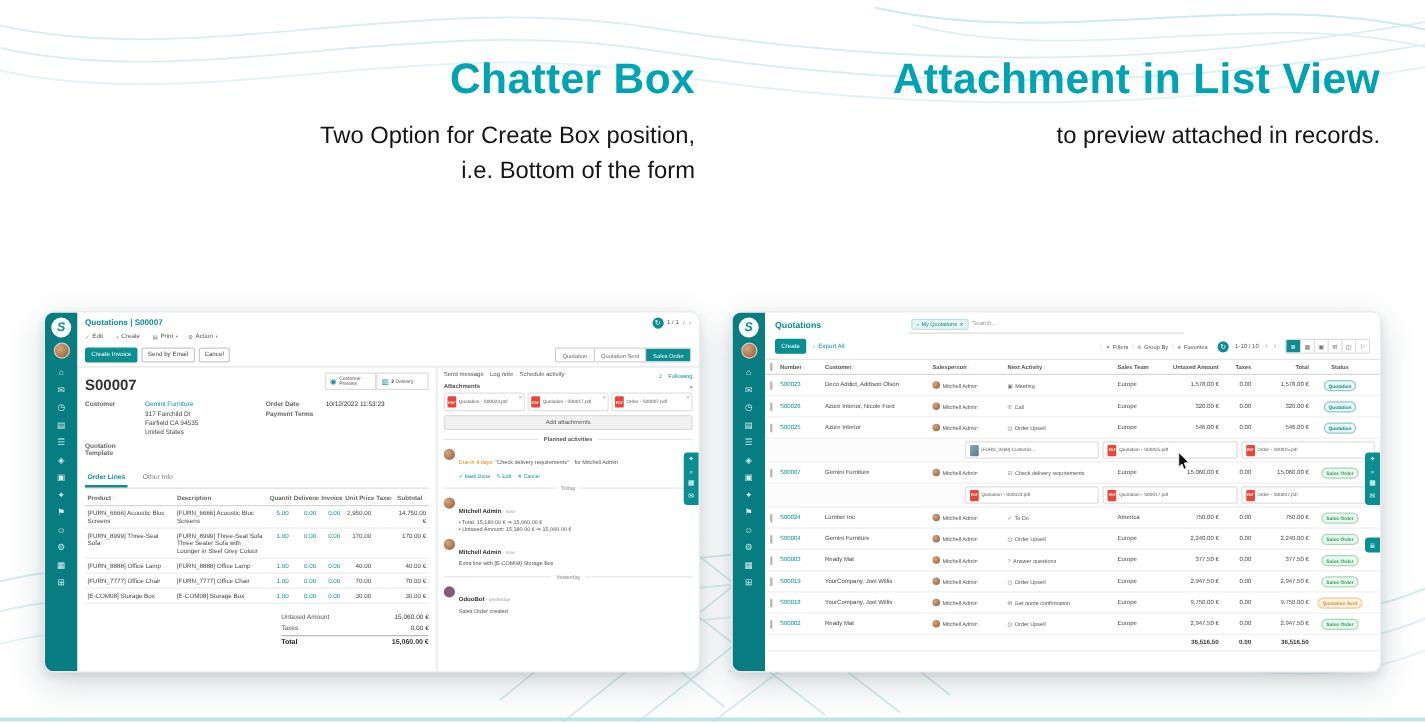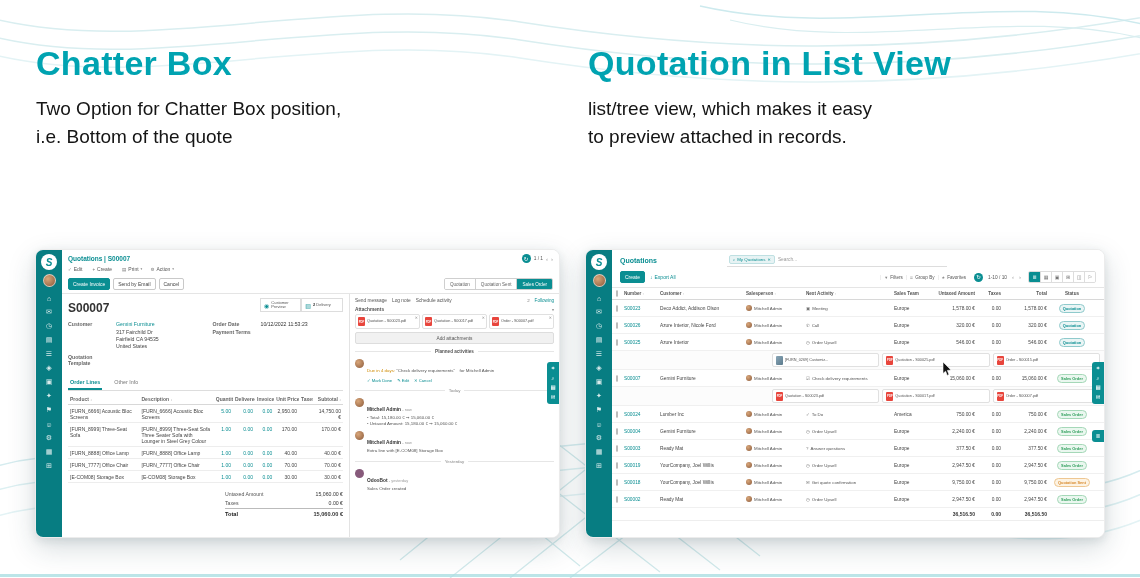--- a/index.html
+++ b/index.html
@@ -4,21 +4,21 @@
 <style>
   * { margin:0; padding:0; box-sizing:border-box; }
   html,body { width:1140px; height:578px; }
   body {
     position:relative; overflow:hidden; background:#ffffff;
     font-family:"Liberation Sans", sans-serif; color:#333;
   }
   
   .bg { position:absolute; inset:0; z-index:0; }
   
-  .hero { position:absolute; top:44px; text-align:left; z-index:2; }
+  .hero { position:absolute; top:44px; text-align:right; z-index:2; }
   .hero.left  { left:36px;  width:520px; }
   .hero.right { left:588px; width:516px; }
   .hero h1 { font-size:34px; font-weight:bold; color:#00a3b1; letter-spacing:.3px; }
   .hero .desc { margin-top:12px; font-size:19px; line-height:1.45; color:#151515; font-weight:500; }
   
   .card { position:absolute; top:249px; height:289px; background:#fff; border-radius:8px;
           border:1px solid #ececec; display:flex; overflow:hidden; z-index:3;
           box-shadow:0 10px 28px rgba(30,60,70,.18), 0 3px 8px rgba(30,60,70,.10); }
   .card.cardL { left:35px;  width:525px; }
   .card.cardR { left:585px; width:520px; }
@@ -182,28 +182,27 @@
   <path d="M-10,492 C120,452 260,524 420,492 C600,456 760,452 900,492 C1020,524 1090,520 1150,490" stroke="#dcf0f2" stroke-width="1.5"></path>
   <path d="M-10,518 C120,478 260,548 420,518 C600,482 760,478 900,518 C1020,548 1090,544 1150,516" stroke="#e3f3f5" stroke-width="1.5"></path>
   <path d="M400,560 L560,430 M450,578 L630,434 M510,578 L690,434 M570,578 L750,440" stroke="#d2eaec" stroke-width="1.3"></path>
   <path d="M540,430 L720,570 M480,432 L660,572 M420,436 L580,566 M600,430 L760,556" stroke="#d2eaec" stroke-width="1.3"></path>
   <rect x="0" y="574" width="1140" height="3" fill="#abdfe2" opacity="0.8"></rect>
 </svg>
 
 <div class="hero left">
   <h1>Chatter Box</h1>
   <div class="desc">
-      <div>Two Option for Chatter Box position,</div>
-      <div>i.e. Bottom of the quote</div>
+      <div>Two Option for Create Box position,</div>
+      <div>i.e. Bottom of the form</div>
     </div>
 </div>
 <div class="hero right">
-  <h1>Quotation in List View</h1>
+  <h1>Attachment in List View</h1>
   <div class="desc">
-      <div>list/tree view, which makes it easy</div>
       <div>to preview attached in records.</div>
     </div>
 </div>
 
 <div class="card cardL">
   <div class="sidebar">
     <div class="logo">S</div>
     <div class="side-avatar"></div>
     <div>
         <div class="side-icon">⌂</div>

